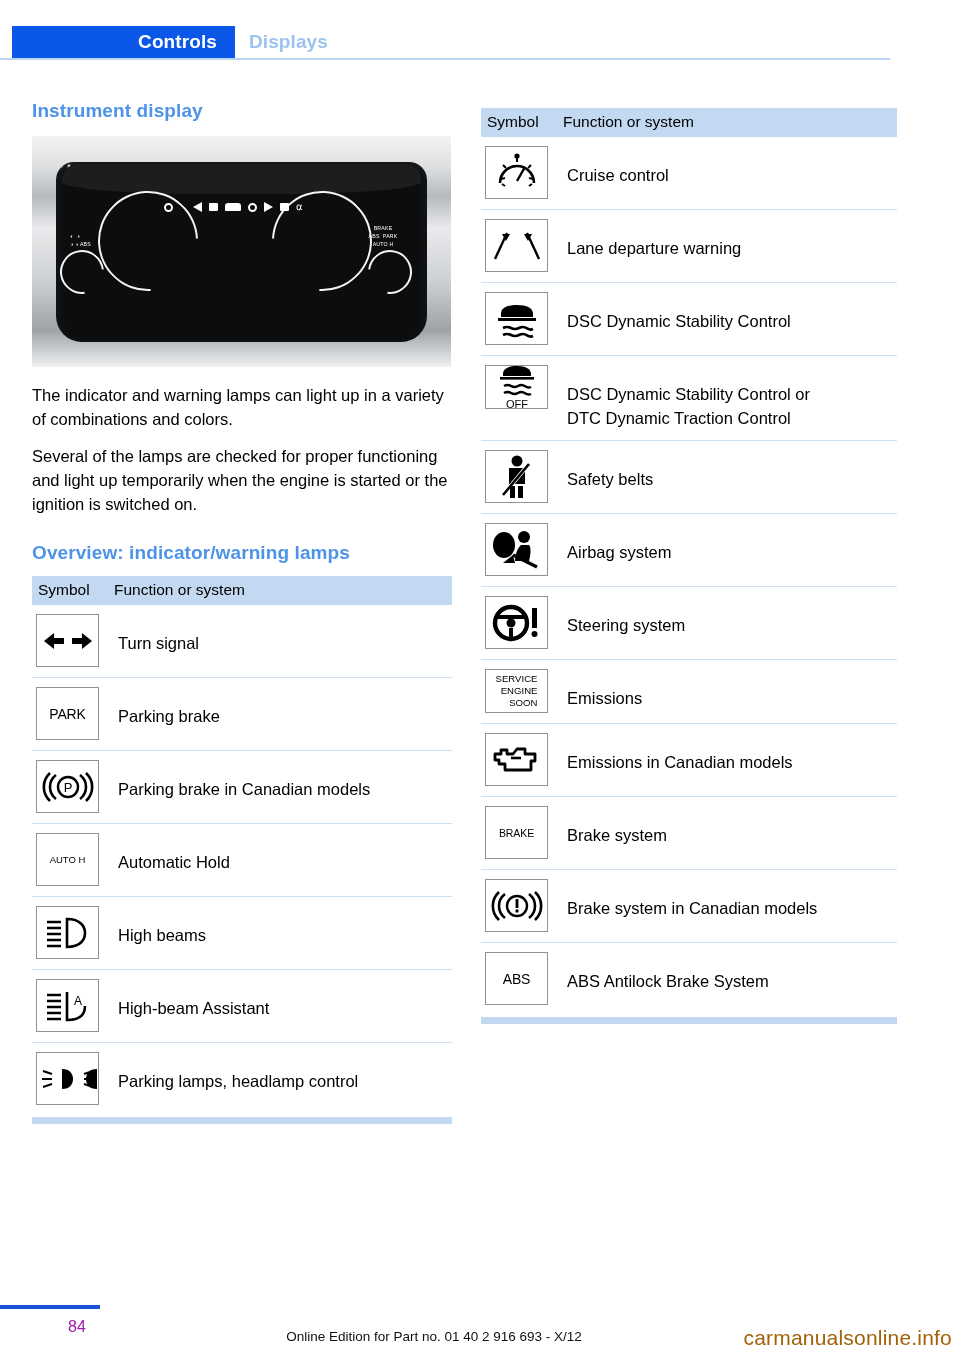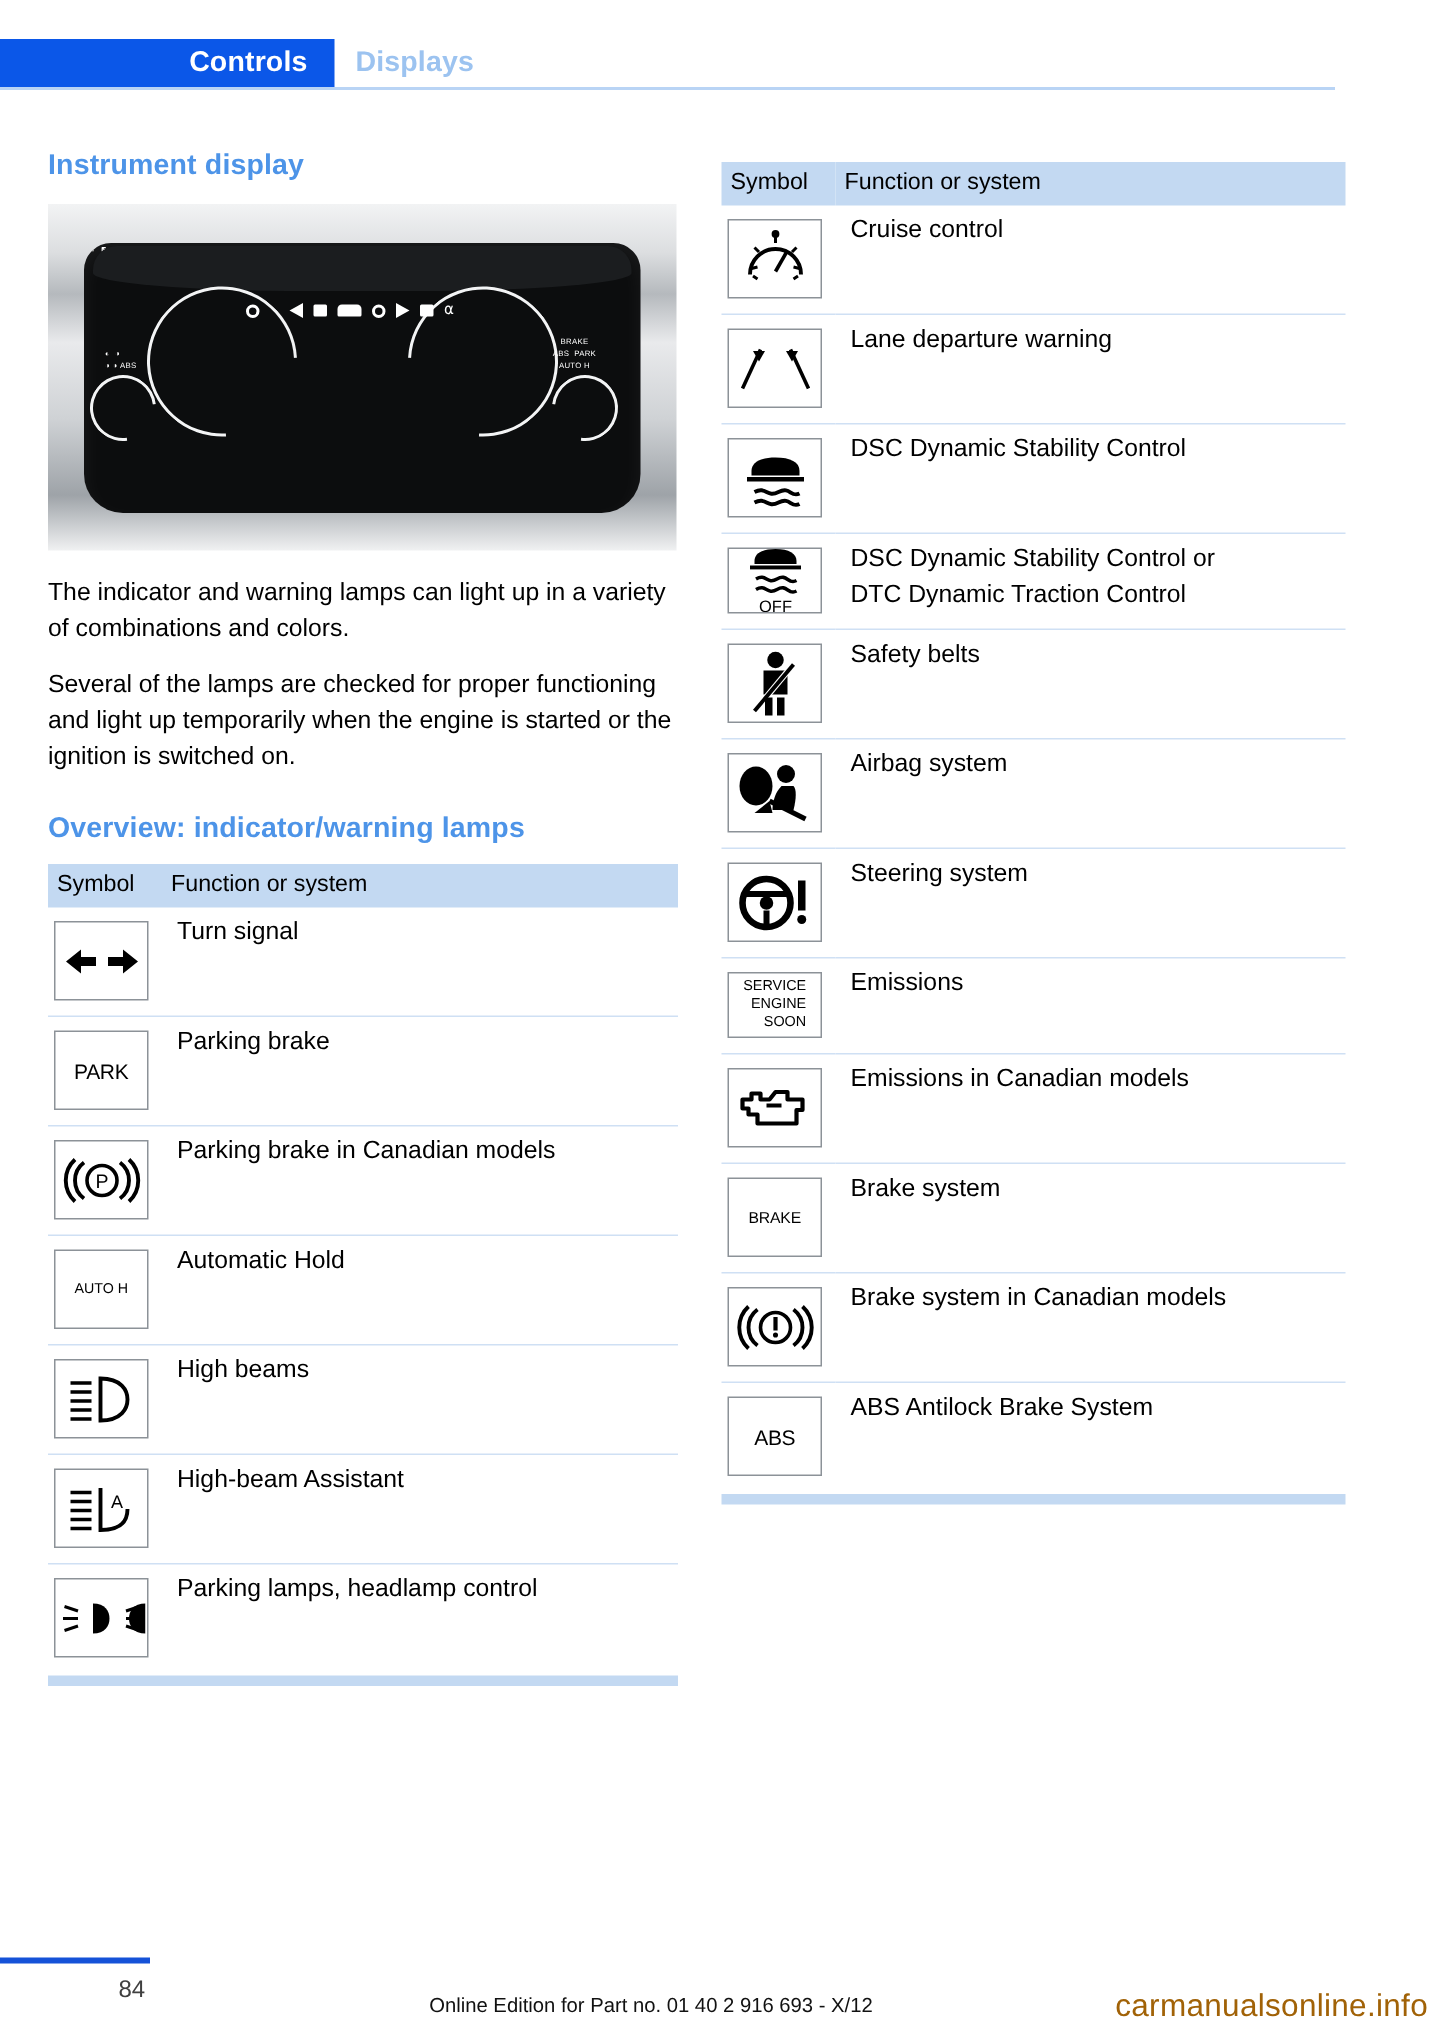--- a/index.html
+++ b/index.html
@@ -10,21 +10,21 @@
     background: #ffffff;
     font-family: "Liberation Sans", sans-serif;
     color: #000000;
     position: relative;
     overflow: hidden;
   }
 
   
   .header {
     position: absolute;
-    top: 26px; left: 0; width: 784px; height: 32px;
+    top: 26px; left: 12px; width: 784px; height: 32px;
   }
   .tab-rule {
     position: absolute;
     left: 0; top: 58px; width: 890px; height: 2px;
     background: #b9d4f5;
   }
   .tab {
     position: absolute;
     top: 0;
     height: 32px;
@@ -162,21 +162,21 @@
   table.symtable th.c-sym { width: 76px; }
   table.symtable td {
     vertical-align: top;
     padding: 9px 0 10px 0;
     border-top: 1.5px solid #cfe0f4;
     font-size: 16.5px;
     line-height: 24px;
   }
   table.symtable tr.first-row td { border-top: none; }
   table.symtable td.c-sym { width: 76px; padding-left: 4px; }
-  table.symtable td.c-desc { padding-left: 10px; padding-top: 4px; }
+  table.symtable td.c-desc { padding-left: 10px; padding-top: 26px; }
   .table-foot {
     height: 7px;
     background: #c3d9f2;
     margin-top: 2px;
   }
   .sym-box {
     width: 63px; height: 53px;
     border: 1.2px solid #8c9298;
     background: #fff;
     display: flex; align-items: center; justify-content: center;
@@ -191,22 +191,22 @@
   .sym-txt.small { font-size: 10.5px; letter-spacing: -0.1px; }
   .sym-txt.stack { font-size: 9.6px; line-height: 12px; text-align: right; letter-spacing: 0px; }
   .sym-txt.auto { font-size: 9.5px; letter-spacing: 0px; }
 
   
   .footer-rule {
     position: absolute; left: 0; top: 1305px;
     width: 100px; height: 4px; background: #1552d8;
   }
   .page-num {
-    position: absolute; left: 79px; top: 1318px;
-    font-size: 16px; color: #404040;
+    position: absolute; left: 68px; top: 1318px;
+    font-size: 16px; color: #a21caf;
   }
   .footer-center {
     position: absolute; left: 0; top: 1329px; width: 868px;
     text-align: center;
     font-size: 13.5px; color: #111;
   }
   .watermark {
     position: absolute; right: 8px; top: 1326px;
     font-size: 21px; color: #a16207;
     letter-spacing: 0.2px;

